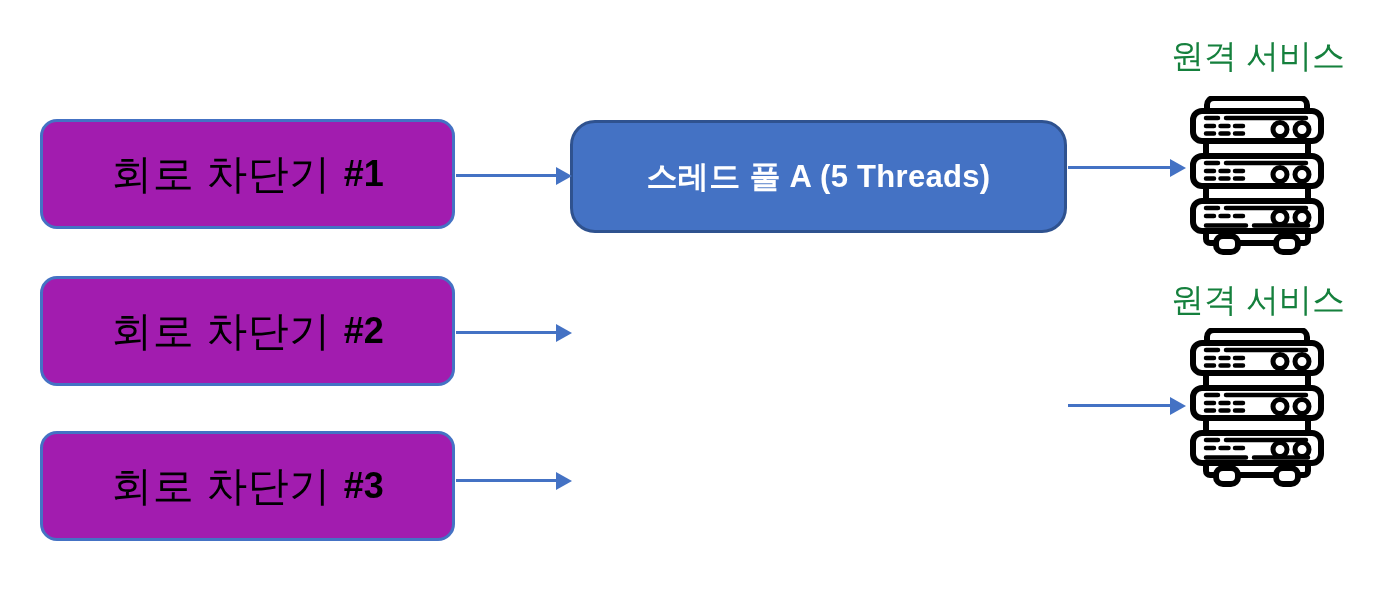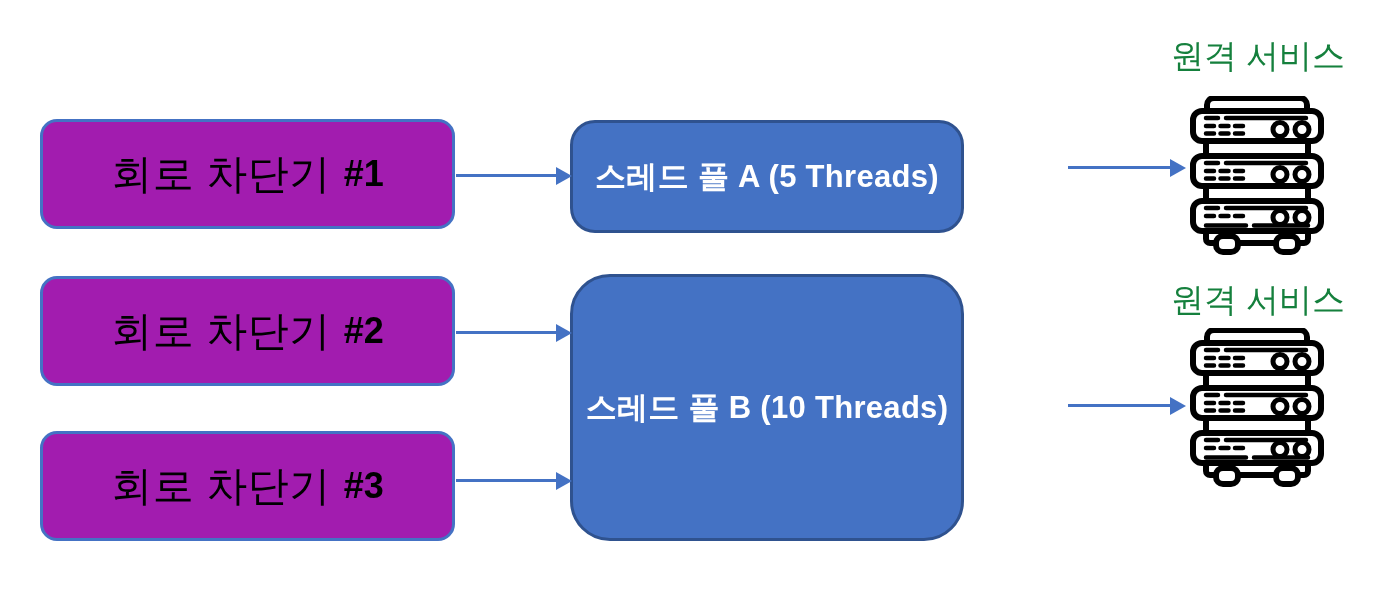--- a/index.html
+++ b/index.html
@@ -34,21 +34,21 @@
   #cb1 { top: 119px; }
   #cb2 { top: 276px; }
   #cb3 { top: 431px; }
   .cb-name { font-size: 41px; font-weight: 400; letter-spacing: 0.5px; }
   .cb-num  { font-size: 36px; font-weight: 700; }
 
   
   .pool {
     position: absolute;
     left: 570px;
-    width: 394px;
+    width: 497px;
     box-sizing: border-box;
     background: #4472C4;
     border: 3px solid #2F528F;
     color: #ffffff;
     display: flex;
     align-items: center;
     justify-content: center;
     font-weight: 700;
     font-size: 31px;
     letter-spacing: 0.3px;
@@ -161,23 +161,20 @@
     <span class="cb-num">#2</span>
   </div>
   <div class="cb" id="cb3">
     <span class="cb-name">회로 차단기</span>
     <span class="cb-num">#3</span>
   </div>
 
   <div class="pool" id="pool-a">
     <span>스레드 풀 A (5 Threads)</span>
   </div>
-  <div class="pool" id="pool-b">
-    <span>스레드 풀 B (10 Threads)</span>
-  </div>
 
   <div class="arrow" id="arrow-1"></div>
   <div class="arrow" id="arrow-2"></div>
   <div class="arrow" id="arrow-3"></div>
   <div class="arrow" id="arrow-4"></div>
   <div class="arrow" id="arrow-5"></div>
 
   <div class="svc-label" id="svc-label-1">원격 서비스</div>
   <svg class="server" id="server-1" viewBox="0 0 134 160">
     <use href="#server-stack"></use>

